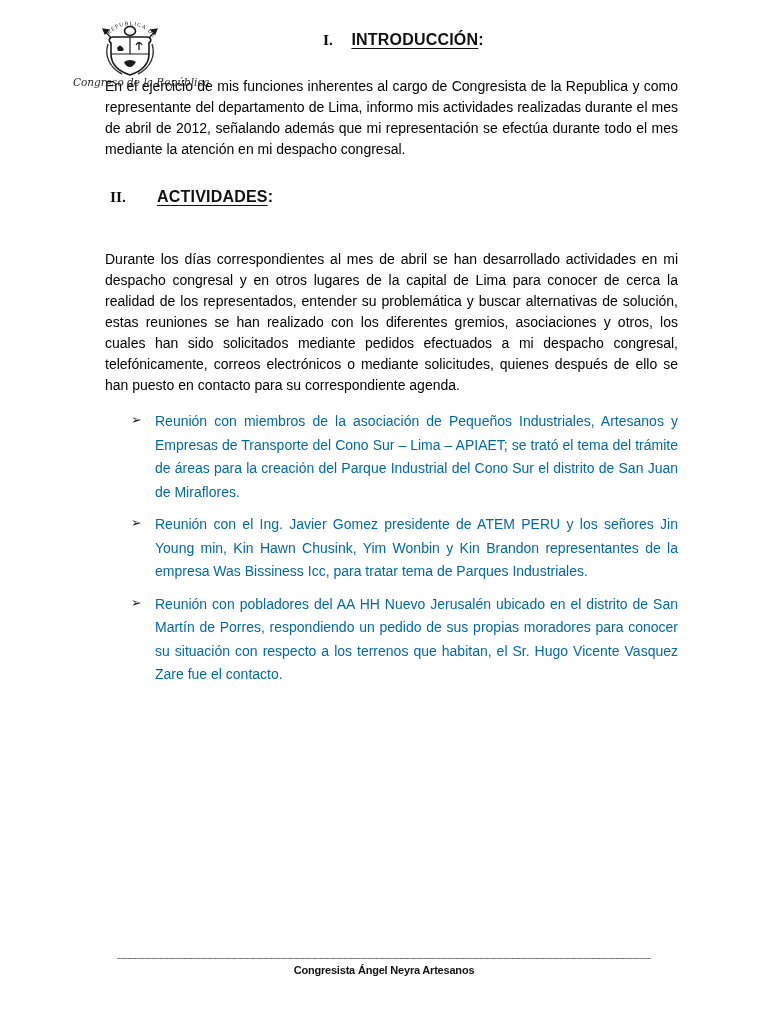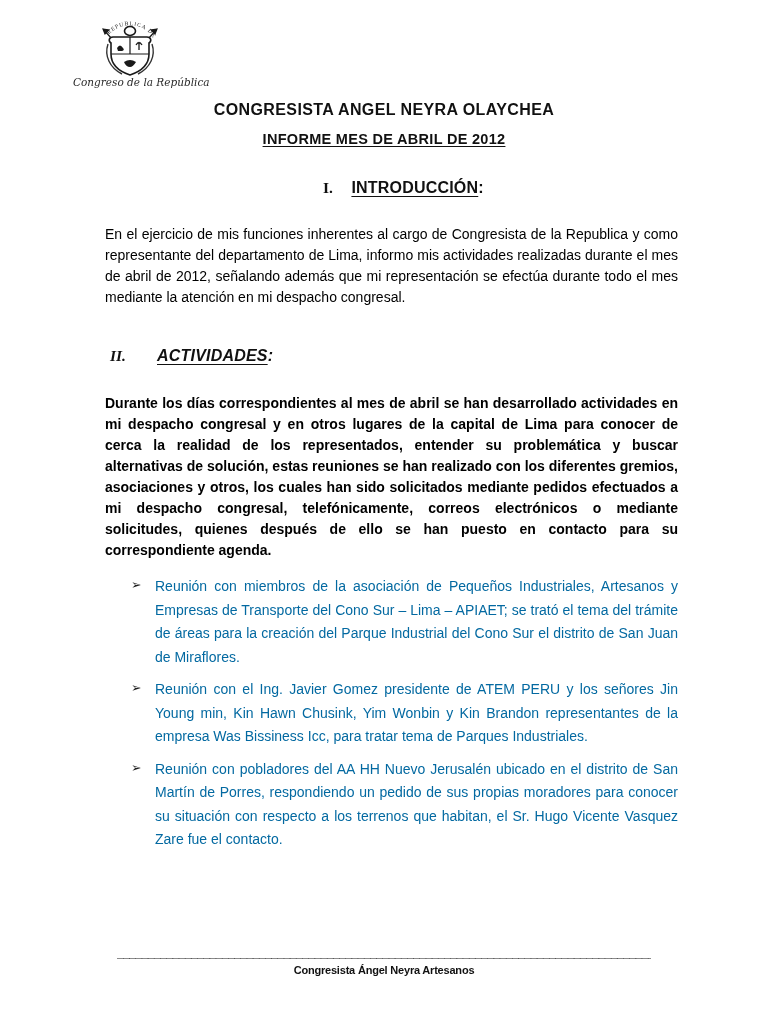--- a/index.html
+++ b/index.html
@@ -49,29 +49,29 @@
     font-family: "Liberation Serif", "DejaVu Serif", serif;
     font-weight: bold; font-size: 15.5px; color: #111;
   }
   .sec-heading .hword {
     font-size: 16px; font-weight: bold; color: #111;
     text-decoration: underline; text-underline-offset: 2.5px;
     letter-spacing: 0.2px;
   }
   .sec-heading .hcolon { font-size: 16px; font-weight: bold; color: #111; }
   .sec-1 { margin-top: 30px; text-align: center; }
-  .sec-2 { margin-top: 38px; font-style: italic; }
+  .sec-2 { margin-top: 27px; }
 
   .para {
     font-size: 14px; line-height: 21px;
     text-align: justify; text-justify: inter-word;
     color: #000000;
   }
   .para-intro { margin-top: 26px; }
-  .para-act1  { margin-top: 27px; font-weight: bold; }
+  .para-act1  { margin-top: 42px; }
   .para-act2  { margin-top: 21px; }
 
   
   .bullet-list { margin-top: 14px; list-style: none; }
   .bullet-item { position: relative; padding-left: 50px; }
   .bullet-item + .bullet-item { margin-top: 9px; }
   .bullet-marker {
     position: absolute; left: 26px; top: 2px;
     font-size: 12.5px; color: #1c1c1c;
   }
@@ -118,24 +118,20 @@
       <path d="M15,25 C11,25 10,29 13,31 L13,42 C13,53 20,59 32,63 C44,59 51,53 51,42 L51,31 C54,29 53,25 49,25 Z" fill="#ffffff" stroke="#1a1a1a" stroke-width="1.6"></path>
       <path d="M32,25 L32,42 M13,42 L51,42" stroke="#1a1a1a" stroke-width="1.2" fill="none"></path>
 
       <path d="M19,36 q3,-5 6,0 q2,2 -1,3 l-4,0 z" fill="#1a1a1a"></path>
       <path d="M41,30 l0,8 M38,33 q3,-5 6,0" stroke="#1a1a1a" stroke-width="1.3" fill="none"></path>
       <path d="M26,50 q6,-4 12,0 q-3,5 -6,5 q-4,0 -6,-5 z" fill="#1a1a1a"></path>
     </svg>
     <div class="logo-caption">Congreso de la República</div>
   </div>
 
-  <div class="header">
-    <div class="doc-title">CONGRESISTA ANGEL NEYRA OLAYCHEA</div>
-    <div class="doc-subtitle">INFORME MES DE ABRIL DE 2012</div>
-  </div>
 
   <div class="content">
 
     <div class="sec-heading sec-1">
       <span class="numeral">I.</span><span class="hword">INTRODUCCIÓN</span><span class="hcolon">:</span>
     </div>
 
     <p class="para para-intro">En el ejercicio de mis funciones inherentes al cargo de Congresista de la Republica y como representante del departamento de Lima, informo mis actividades realizadas durante el mes de abril de 2012, señalando además que mi representación se efectúa durante todo el mes mediante la atención en mi despacho congresal.</p>
 
     <div class="sec-heading sec-2">

